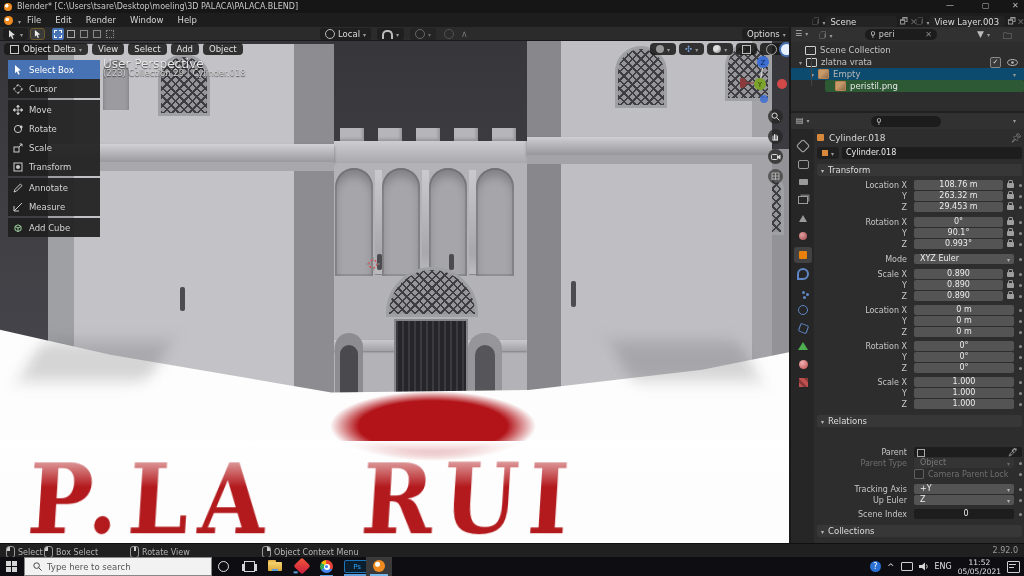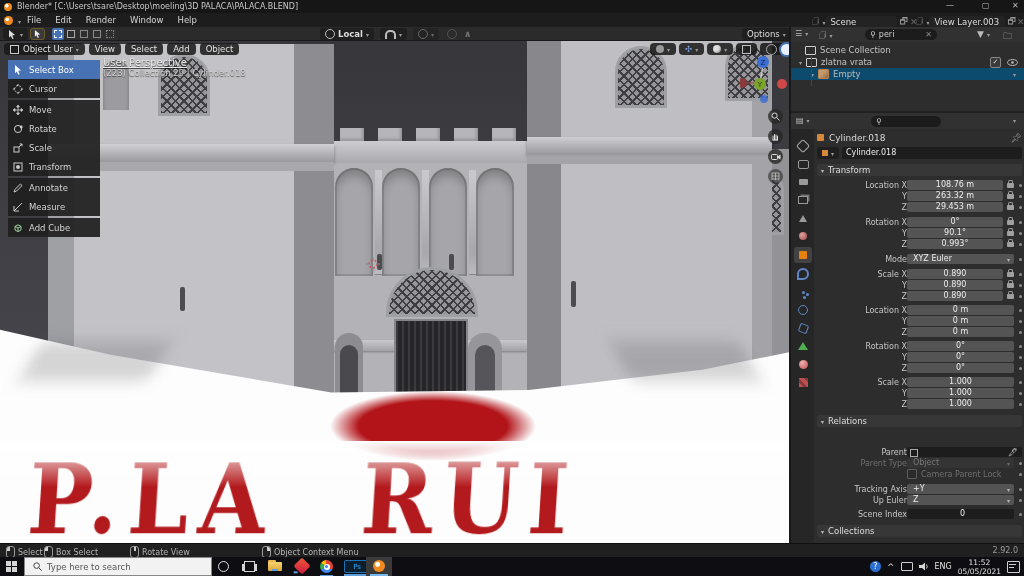--- a/index.html
+++ b/index.html
@@ -27,21 +27,21 @@
   #rightcol{left:789px;top:27px;width:235px;height:516px;background:#2d2d2d;border-left:2px solid #191919;}
   .hstrip{background:#313131;}
   .searchbox{background:#1c1c1c;border-radius:8px;color:#cfcfcf;font-size:8px;display:flex;align-items:center;padding:0 5px;height:11px;}
   .orow{position:absolute;left:0;width:233px;height:12px;display:flex;align-items:center;color:#c4c4c4;font-size:8.5px;}
   .icon-img{width:9px;height:8px;border:1px solid #b9814f;border-radius:1px;background:linear-gradient(135deg,#c89a6a 40%,#8a6a4a);margin-right:4px;}
   .icon-coll{width:9px;height:7px;border:1px solid #cfcfcf;border-radius:1px;margin-right:4px;position:relative;}
   
   .sh{background:#373737;border-radius:2px;color:#dddddd;font-size:8.5px;height:12px;display:flex;align-items:center;padding-left:4px;}
   .sh .tri{font-size:6px;margin-right:4px;color:#bbb;}
   .pr{display:flex;align-items:center;height:10px;margin-bottom:1px;}
-  .pl{width:90px;text-align:right;color:#c6c6c6;font-size:8px;flex:0 0 auto;}
+  .pl{width:90px;text-align:right;padding-right:7px;color:#c6c6c6;font-size:8px;flex:0 0 auto;}
   .pl.dim{color:#6f6f6f;}
   .pf{flex:1;background:#545454;border-radius:2px;height:10px;color:#ececec;font-size:8px;line-height:10px;text-align:center;position:relative;}
   .pf.dark{background:#1d1d1d;text-align:left;padding-left:4px;}
   .pf.dim{background:#343434;color:#787878;text-align:left;padding-left:6px;}
   .pf .cv{position:absolute;right:4px;top:1px;font-size:6px;color:#b5b5b5;}
   .lk{width:7px;height:5px;background:#9f9f9f;border-radius:1px;position:relative;margin-left:4px;flex:0 0 auto;}
   .lk:before{content:"";position:absolute;left:1px;top:-3px;width:3px;height:3px;border:1px solid #9f9f9f;border-bottom:none;border-radius:2px 2px 0 0;}
   .dt{width:3px;height:3px;border-radius:50%;background:#8d8d8d;margin-left:5px;flex:0 0 auto;}
   .gap4{height:4px;}.gap3{height:3px;}
   .tabicon{position:absolute;left:5px;width:14px;height:14px;display:flex;align-items:center;justify-content:center;}
@@ -121,21 +121,21 @@
       <span style="width:12px;height:12px;background:#2e2e2e;border-radius:2px;display:inline-flex;align-items:center;justify-content:center;">
           <i style="width:6px;height:6px;border:1px solid #888;display:block;"></i>
         </span>
       <span style="width:12px;height:12px;background:#2e2e2e;border-radius:2px;display:inline-flex;align-items:center;justify-content:center;">
           <i style="width:6px;height:6px;border:1px solid #888;display:block;"></i>
         </span>
       <span style="width:12px;height:12px;background:#2e2e2e;border-radius:2px;display:inline-flex;align-items:center;justify-content:center;">
           <i style="width:6px;height:6px;border:1px dotted #888;display:block;"></i>
         </span>
     </div>
-    <div class="row a" style="left:320px;top:1px;font-weight:bold;">
+    <div class="row a" style="left:320px;top:1px;">
       <div class="pill">
         <span style="width:8px;height:8px;border:1px solid #bbb;border-radius:50%;margin-right:3px;display:inline-block;"></span>
         <span>Local</span>
           <span class="chev">▾</span>
       </div>
       <div class="pill" style="margin-left:6px;">
         <span style="width:7px;height:7px;border:2px solid #bbb;border-bottom:none;border-radius:5px 5px 0 0;display:inline-block;"></span>
         <span class="chev">▾</span>
       </div>
       <div class="pill" style="margin-left:6px;opacity:.55;">
@@ -221,21 +221,21 @@
     <div class="a" style="left:366px;top:216px;">
       <svg width="14" height="14" viewBox="0 0 14 14">
           <circle cx="7" cy="7" r="4" fill="none" stroke="#d94a4a" stroke-width="1.4" stroke-dasharray="2 2"></circle>
           <path d="M7 0 V4 M7 10 V14 M0 7 H4 M10 7 H14" stroke="#888" stroke-width="1"></path>
         </svg>
     </div>
 
     <div class="row a" style="left:4px;top:2px;gap:4px;">
       <div class="vpill">
         <span style="width:7px;height:7px;border:1px solid #ccc;margin-right:4px;display:inline-block;"></span>
-        <span>Object User</span>
+        <span>Object Delta</span>
           <span class="chev">▾</span>
       </div>
       <span class="vpill">View</span>
       <span class="vpill">Select</span>
       <span class="vpill">Add</span>
       <span class="vpill">Object</span>
     </div>
 
     <div class="row a" style="left:650px;top:2px;gap:3px;">
       <div class="vpill">
@@ -253,21 +253,21 @@
       <span class="vpill">
           <i style="width:7px;height:7px;border:1px solid #bbb;display:block;"></i>
         </span>
       <div class="vpill" style="gap:4px;">
         <span style="width:9px;height:9px;border-radius:50%;border:1px solid #aaa;display:inline-block;"></span>
         <span style="width:11px;height:11px;border-radius:50%;background:#e8f1ff;box-shadow:0 0 0 2px #4772b3;display:inline-block;"></span>
 
       </div>
     </div>
 
-    <div class="a" style="left:103px;top:16px;color:#e8e8e8;font-size:10px;text-shadow:0 1px 1px rgba(0,0,0,.6);text-decoration:underline;">User Perspective</div>
+    <div class="a" style="left:103px;top:16px;color:#e8e8e8;font-size:12px;text-shadow:0 1px 1px rgba(0,0,0,.6);">User Perspective</div>
     <div class="a" style="left:103px;top:27px;color:#cfcfcf;font-size:8.5px;text-shadow:0 1px 1px rgba(0,0,0,.6);">(223) Collection 29 | Cylinder.018</div>
 
     <div class="a" style="left:8px;top:19px;">
       <div class="toolrow active">
         <svg width="10" height="10" viewBox="0 0 10 10">
             <path d="M2 0 L8 5.5 L5.2 5.8 L6.6 9 L5.2 9.8 L3.9 6.5 L2 8.2 Z" fill="#fff"></path>
           </svg>
         <span>Select Box</span>
         </div>
       <div class="toolrow">
@@ -389,20 +389,25 @@
     </div>
     <div class="orow" style="top:17px;">
       <span class="icon-coll" style="margin-left:14px;"></span>
       <span>Scene Collection</span>
     </div>
     <div class="orow" style="top:41px;background:#0c4a6e;">
       <span style="margin-left:20px;font-size:6px;color:#9a9a9a;">▾</span>
       <span class="icon-img" style="margin-left:4px;"></span>
       <span style="flex:1;color:#b9b9b9;">Empty</span>
       <span style="margin-right:8px;font-size:6px;color:#9a9a9a;">▾</span>
+    </div>
+    <div class="orow" style="top:53px;">
+      <div class="a" style="left:34px;top:0;width:199px;height:12px;background:#2d5a35;border-radius:2px;"></div>
+      <span class="icon-img" style="margin-left:44px;position:relative;"></span>
+      <span style="position:relative;color:#e6e6e6;">peristil.png</span>
     </div>
     <div class="a" style="left:20px;top:29px;width:1px;height:30px;background:#454545;"></div>
 
     <div class="a" style="left:0;top:84px;width:233px;height:2px;background:#202020;"></div>
 
     <div class="a hstrip" style="left:0;top:86px;width:233px;height:16px;">
       <span class="a" style="left:5px;top:3px;color:#ccc;font-size:8px;">▤<i class="chev">▾</i></span>
       <div class="searchbox a" style="left:80px;top:3px;width:70px;">
         <span>⚲</span>
       </div>

